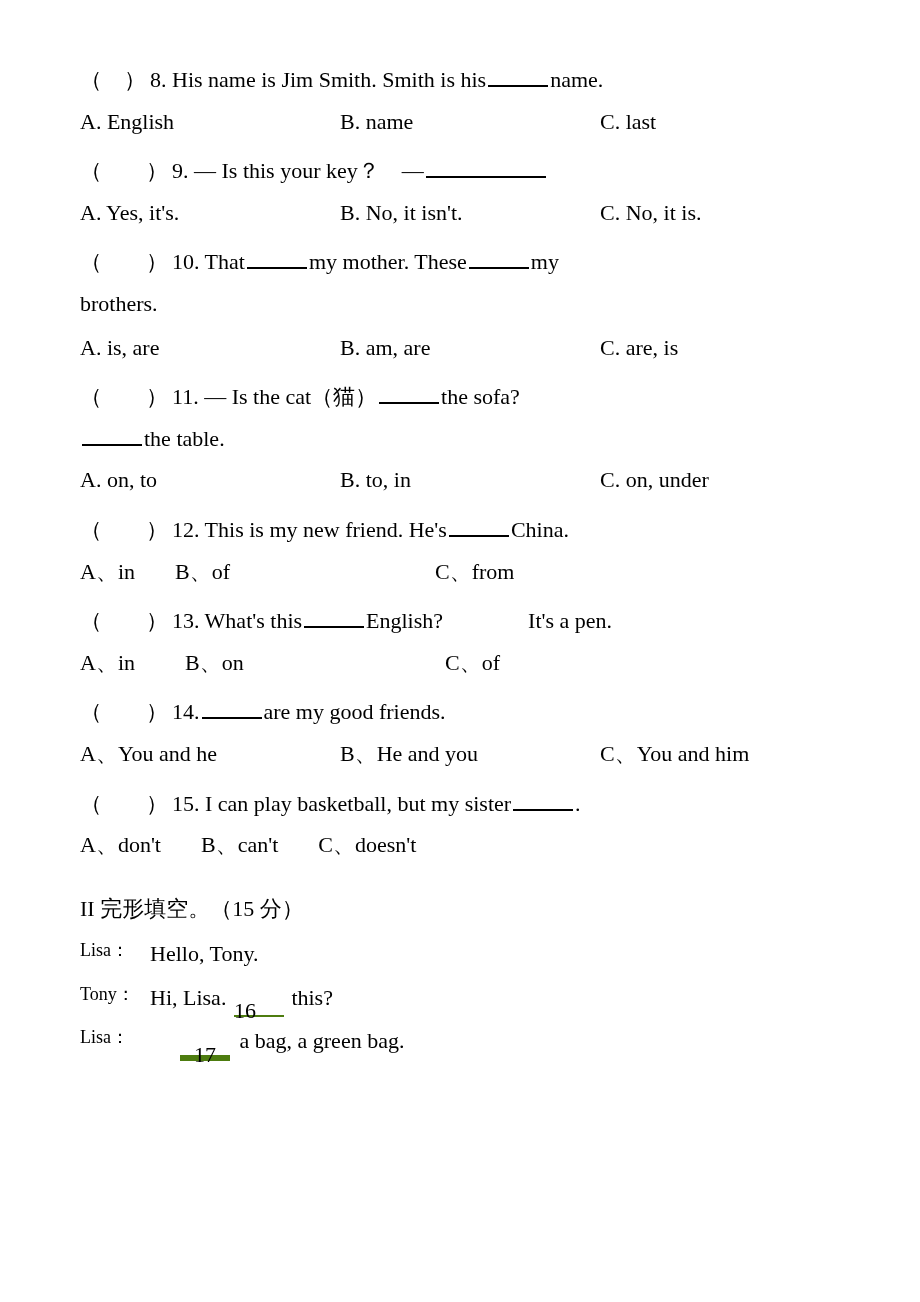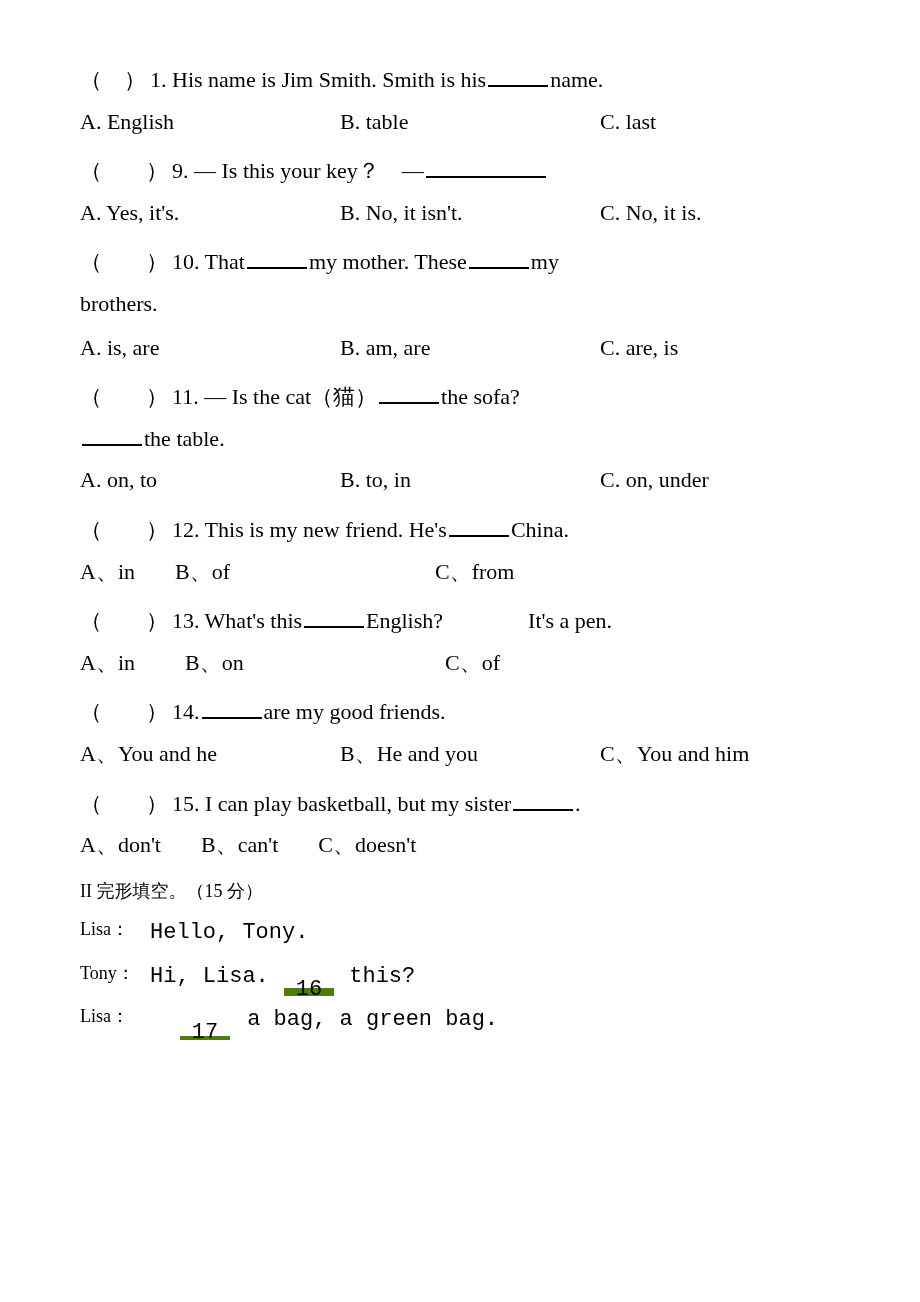--- a/index.html
+++ b/index.html
@@ -52,53 +52,52 @@
       vertical-align: bottom;
       margin: 0 2px;
     }
     .blank-long {
       min-width: 120px;
     }
     .blank-medium {
       min-width: 60px;
     }
     .section-title {
-      margin-top: 10px;
+      margin-top: 24px;
       margin-bottom: 6px;
-      font-size: 18px;
+      font-size: 22px;
     }
     .dialog-line {
       display: flex;
       margin-bottom: 4px;
     }
     .dialog-speaker {
       min-width: 70px;
       font-size: 18px;
     }
     .dialog-content {
       font-size: 22px;
-      font-family: Liberation Mono, monospace;
     }
     .continuation {
       margin-bottom: 4px;
     }
   </style>
 </head>
 <body>
 
 <div class="question-block">
   <div class="question-line">
     <span class="paren">（　）</span>
-    <span>1. His name is Jim Smith. Smith is his</span>
+    <span>8. His name is Jim Smith. Smith is his</span>
     <span class="blank blank-medium"></span>
     <span>name.</span>
   </div>
   <div class="options-line">
     <span class="option option-wide">A. English</span>
-    <span class="option option-wide">B. table</span>
+    <span class="option option-wide">B. name</span>
     <span class="option">C. last</span>
   </div>
 </div>
 
 <div class="question-block">
   <div class="question-line">
     <span class="paren">（　　）</span>
     <span>9. — Is this your key？　—</span>
     <span class="blank blank-long"></span>
   </div>
@@ -204,24 +203,24 @@
 <div class="section-title">II 完形填空。（15 分）</div>
 
 <div class="dialog-line">
   <span class="dialog-speaker">Lisa：</span>
   <span class="dialog-content">Hello, Tony.</span>
 </div>
 
 <div class="dialog-line">
   <span class="dialog-speaker">Tony：</span>
   <span class="dialog-content">Hi, Lisa.
-    <span style="display:inline-block; border-bottom:8px solid #4d7c0f; min-width:50px; height:1.2em; vertical-align:bottom; margin:0 2px; text-align:center; font-size:22px;">16</span>
+    <span style="display:inline-block; border-bottom:2px solid #4d7c0f; min-width:50px; height:1.2em; vertical-align:bottom; margin:0 2px; text-align:left; font-size:22px;">16</span>
     this?
   </span>
 </div>
 
 <div class="dialog-line">
   <span class="dialog-speaker">Lisa：</span>
   <span class="dialog-content">
-    <span style="display:inline-block; border-bottom:4px solid #4d7c0f; min-width:50px; height:1.2em; vertical-align:bottom; margin:0 4px 0 30px; text-align:center; font-size:22px;">17</span>
+    <span style="display:inline-block; border-bottom:6px solid #4d7c0f; min-width:50px; height:1.2em; vertical-align:bottom; margin:0 4px 0 30px; text-align:center; font-size:22px;">17</span>
     a bag, a green bag.
   </span>
 </div>
 
 </body></html>

